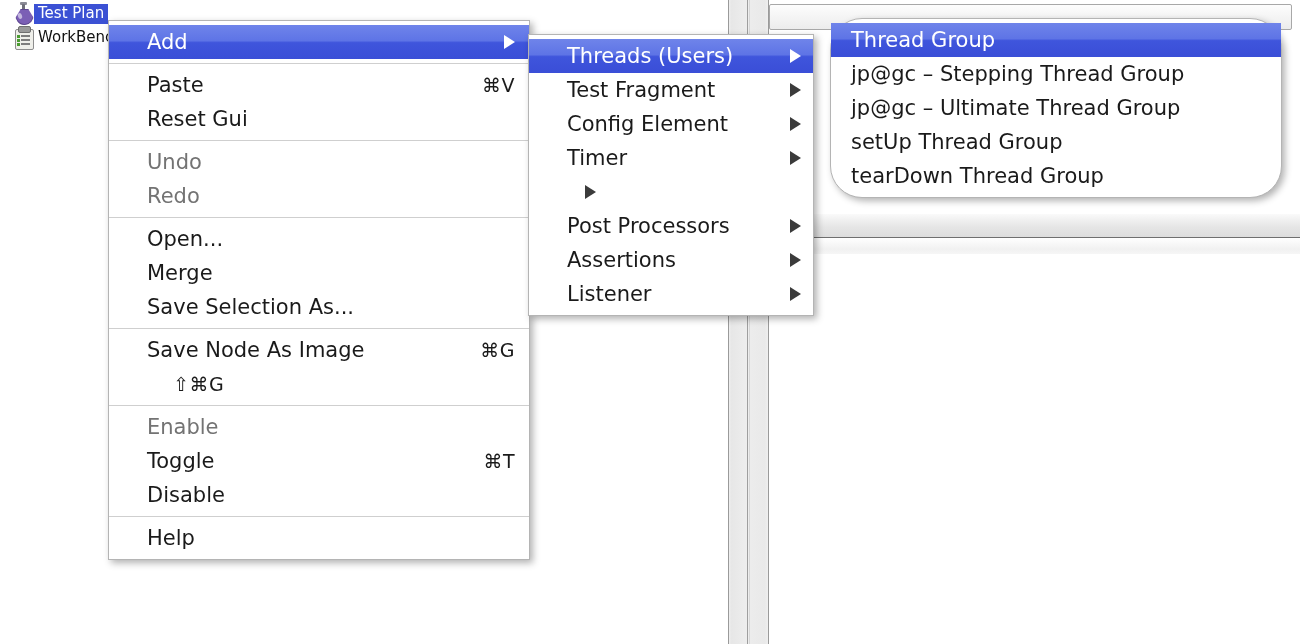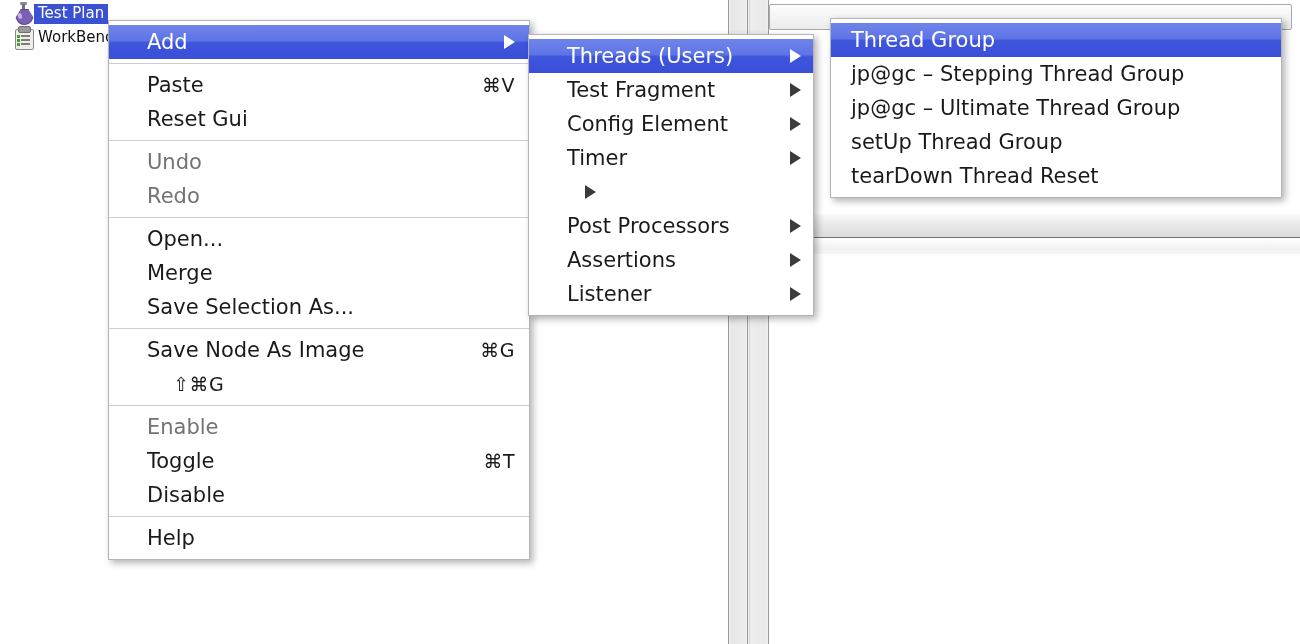--- a/index.html
+++ b/index.html
@@ -215,20 +215,21 @@
   
   #menu-add {
     left: 528px; top: 34px;
     width: 286px;
   }
   #menu-add .menu-item { padding-left: 38px; padding-right: 12px; }
   
   #menu-threads {
     left: 830px; top: 18px;
     width: 452px;
+    border-radius: 32px;
   }
   #menu-threads .menu-item { padding-left: 20px; padding-right: 12px; }
 </style>
 </head>
 <body>
 
 <div id="app-background">
 
   <div class="tree-panel">
 
@@ -367,15 +368,15 @@
     <div class="menu-item">
       <span class="label">jp@gc – Stepping Thread Group</span>
     </div>
     <div class="menu-item">
       <span class="label">jp@gc – Ultimate Thread Group</span>
     </div>
     <div class="menu-item">
       <span class="label">setUp Thread Group</span>
     </div>
     <div class="menu-item">
-      <span class="label">tearDown Thread Reset</span>
+      <span class="label">tearDown Thread Group</span>
     </div>
   </div>
 
 </body></html>

